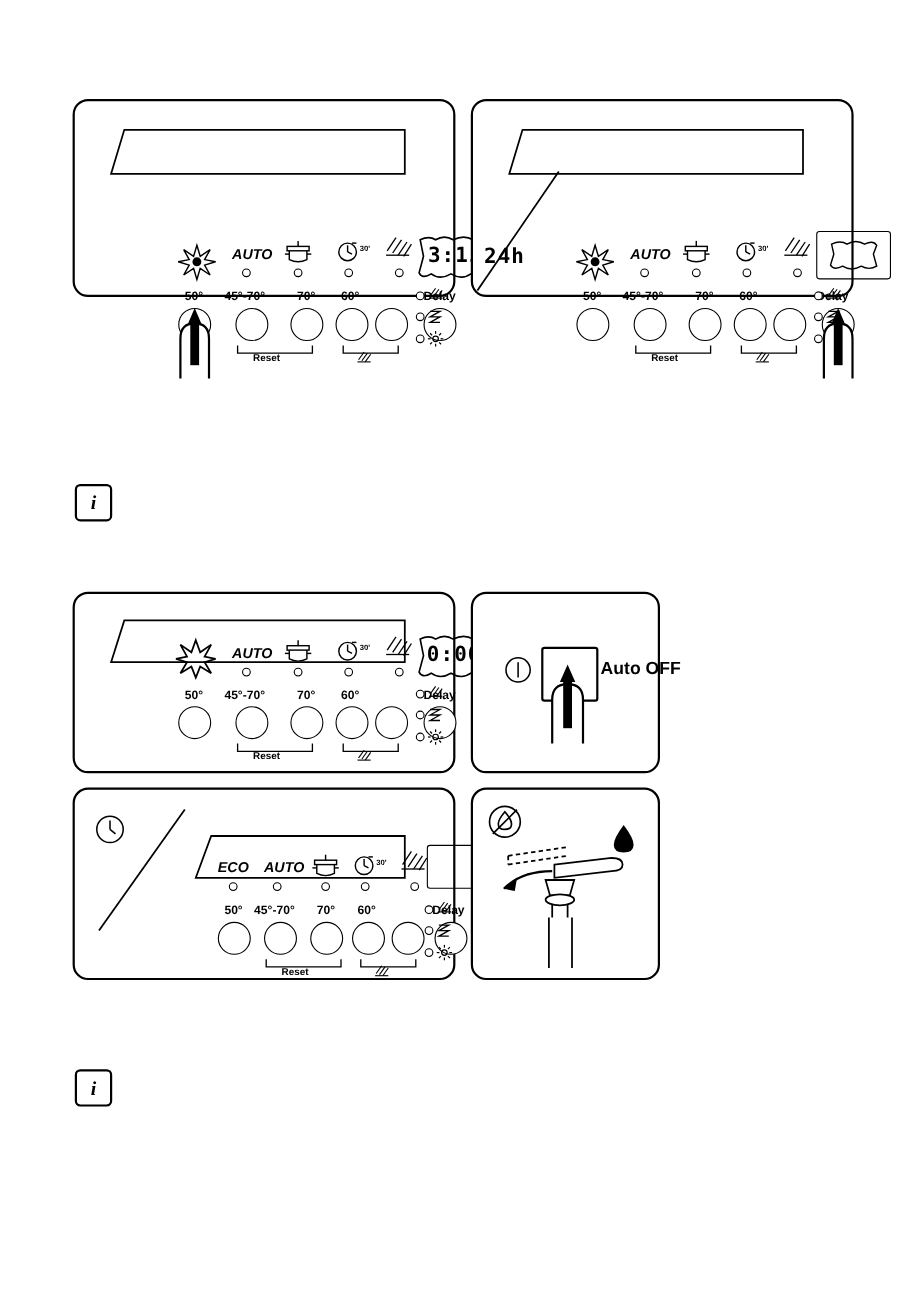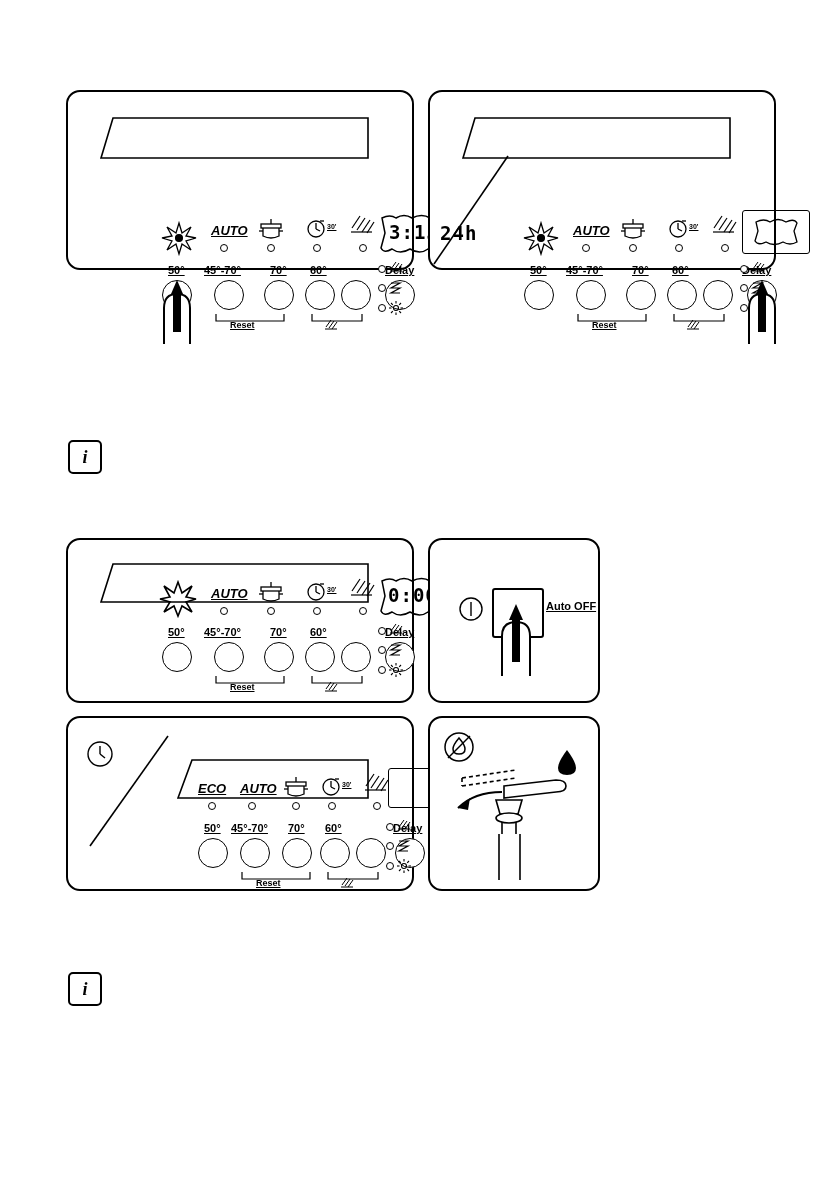--- a/index.html
+++ b/index.html
@@ -1,20 +1,20 @@
 <!DOCTYPE html>
 <html><head>
 <meta charset="utf-8">
 <style>
   html,body{margin:0;padding:0;background:#ffffff;}
   body{width:839px;height:1191px;position:relative;font-family:"Liberation Sans",sans-serif;color:#000;}
   .panel{position:absolute;border:2px solid #000;border-radius:14px;background:#fff;box-sizing:border-box;}
   .disp-area{position:absolute;left:0;top:0;}
   .btn{position:absolute;border:1.8px solid #000;border-radius:50%;box-sizing:border-box;background:#fff;}
-  .lbl{position:absolute;font-weight:bold;white-space:nowrap;text-decoration:underline;}
+  .lbl{position:absolute;font-weight:bold;white-space:nowrap;}
   .led{position:absolute;border:1.4px solid #000;border-radius:50%;box-sizing:border-box;background:#fff;}
   .ital{font-style:italic;font-weight:bold;}
   .tiny{font-size:7px;}
   .infobox{position:absolute;border:2px solid #000;border-radius:5px;box-sizing:border-box;background:#fff;
            display:flex;align-items:center;justify-content:center;font-family:"Liberation Serif",serif;
            font-style:italic;font-weight:bold;}
   .seg{font-family:"DejaVu Sans Mono",monospace;font-weight:bold;letter-spacing:1px;}
   svg{display:block;overflow:visible;}
 </style>
 </head>
@@ -382,21 +382,21 @@
       <circle cx="13" cy="13" r="11"></circle>
       <line x1="13" y1="6" x2="13" y2="20"></line>
     </g>
   </svg>
   <div style="position:absolute;left:62px;top:48px;width:48px;height:46px;border:2px solid #000;border-radius:3px;background:#fff;"></div>
   <svg style="position:absolute;left:64px;top:52px;width:44px;height:84px;">
     <path d="M8 84 L8 44 Q8 30 22 30 Q36 30 36 44 L36 84" fill="#fff" stroke="#000" stroke-width="2"></path>
     <path d="M22 12 L15 28 L29 28 Z" fill="#000"></path>
     <rect x="18" y="26" width="8" height="44" fill="#000"></rect>
   </svg>
-  <span class="lbl" style="left:116px;top:60px;font-size:11px;">Auto OFF</span>
+  <span class="lbl" style="left:116px;top:60px;font-size:16px;">Auto OFF</span>
 </div>
 
 <div class="panel" style="left:66px;top:716px;width:348px;height:175px;">
 
   <svg style="position:absolute;left:0;top:0;width:348px;height:95px;">
     <polygon points="110,80 124,42 300,42 300,80" fill="none" stroke="#000" stroke-width="1.6"></polygon>
     <line x1="100" y1="18" x2="22" y2="128" stroke="#000" stroke-width="1.6"></line>
   </svg>
 
   <svg style="position:absolute;left:18px;top:22px;width:28px;height:28px;">

